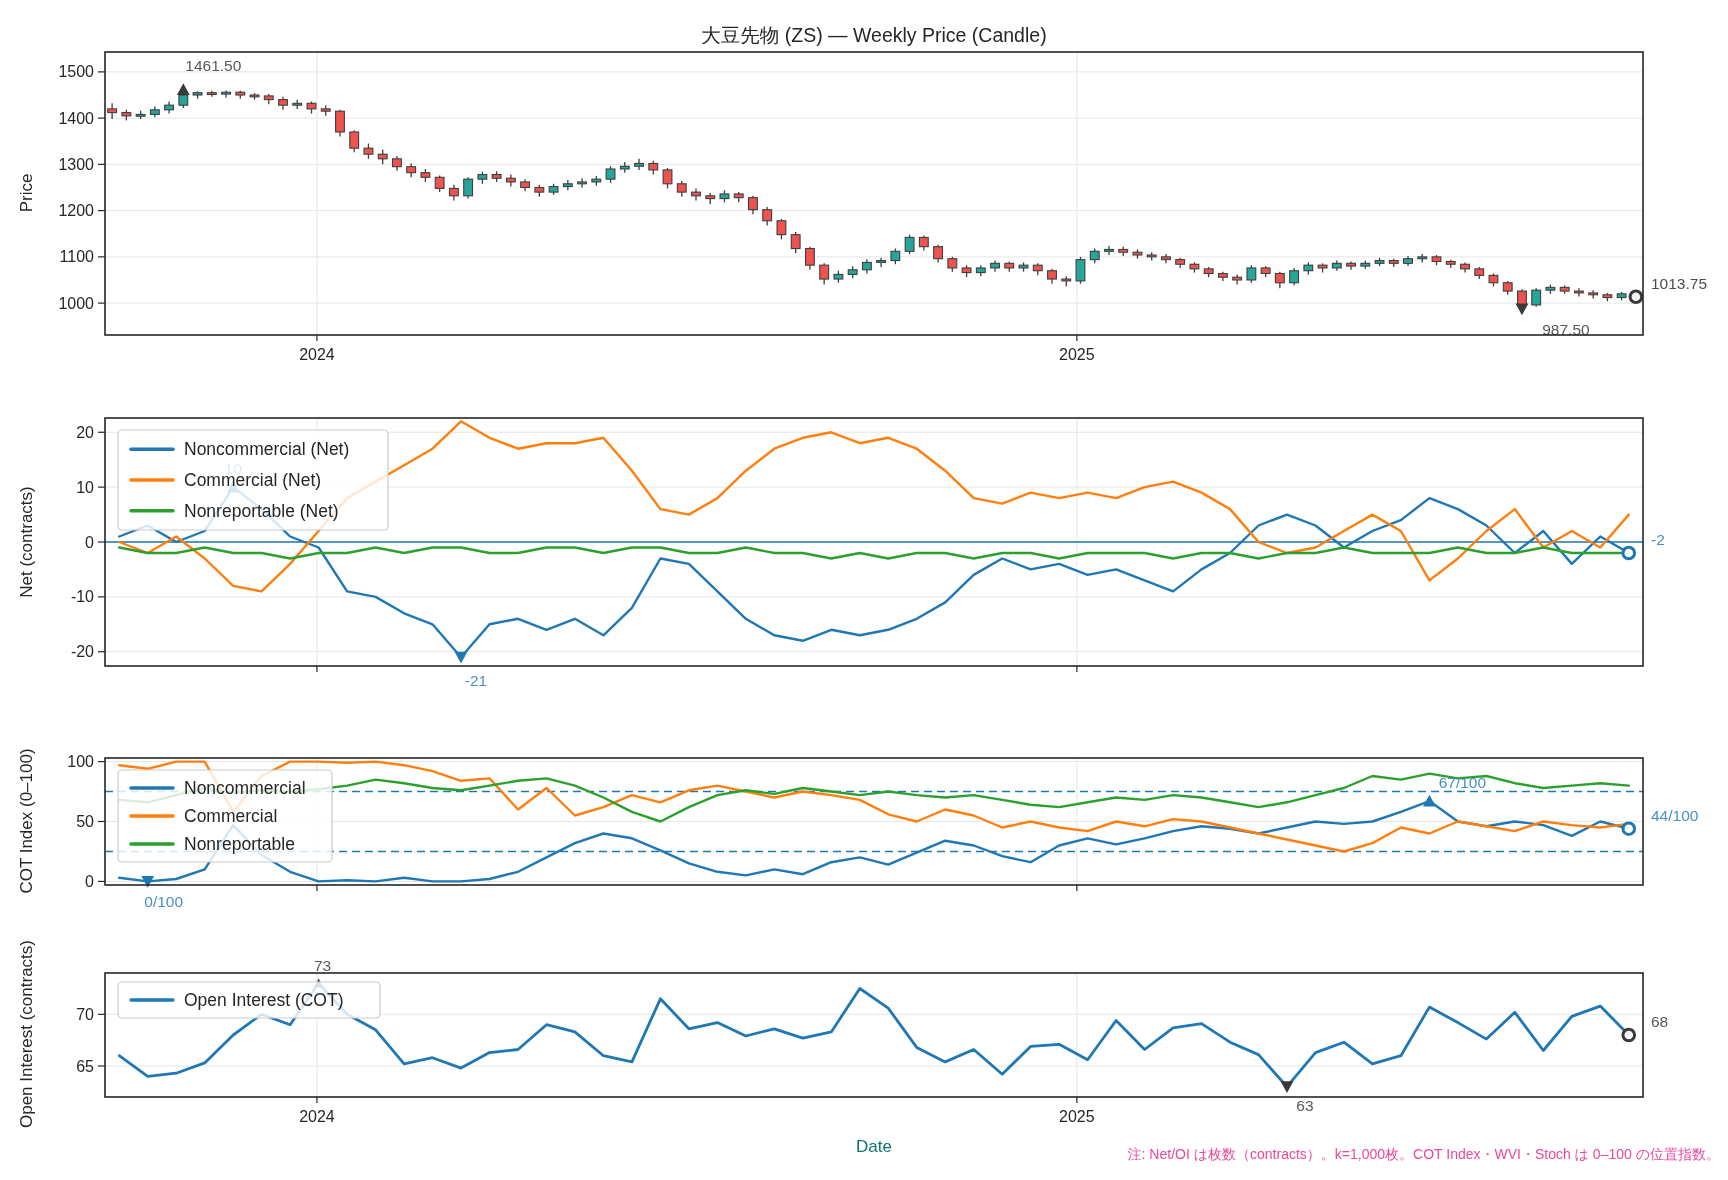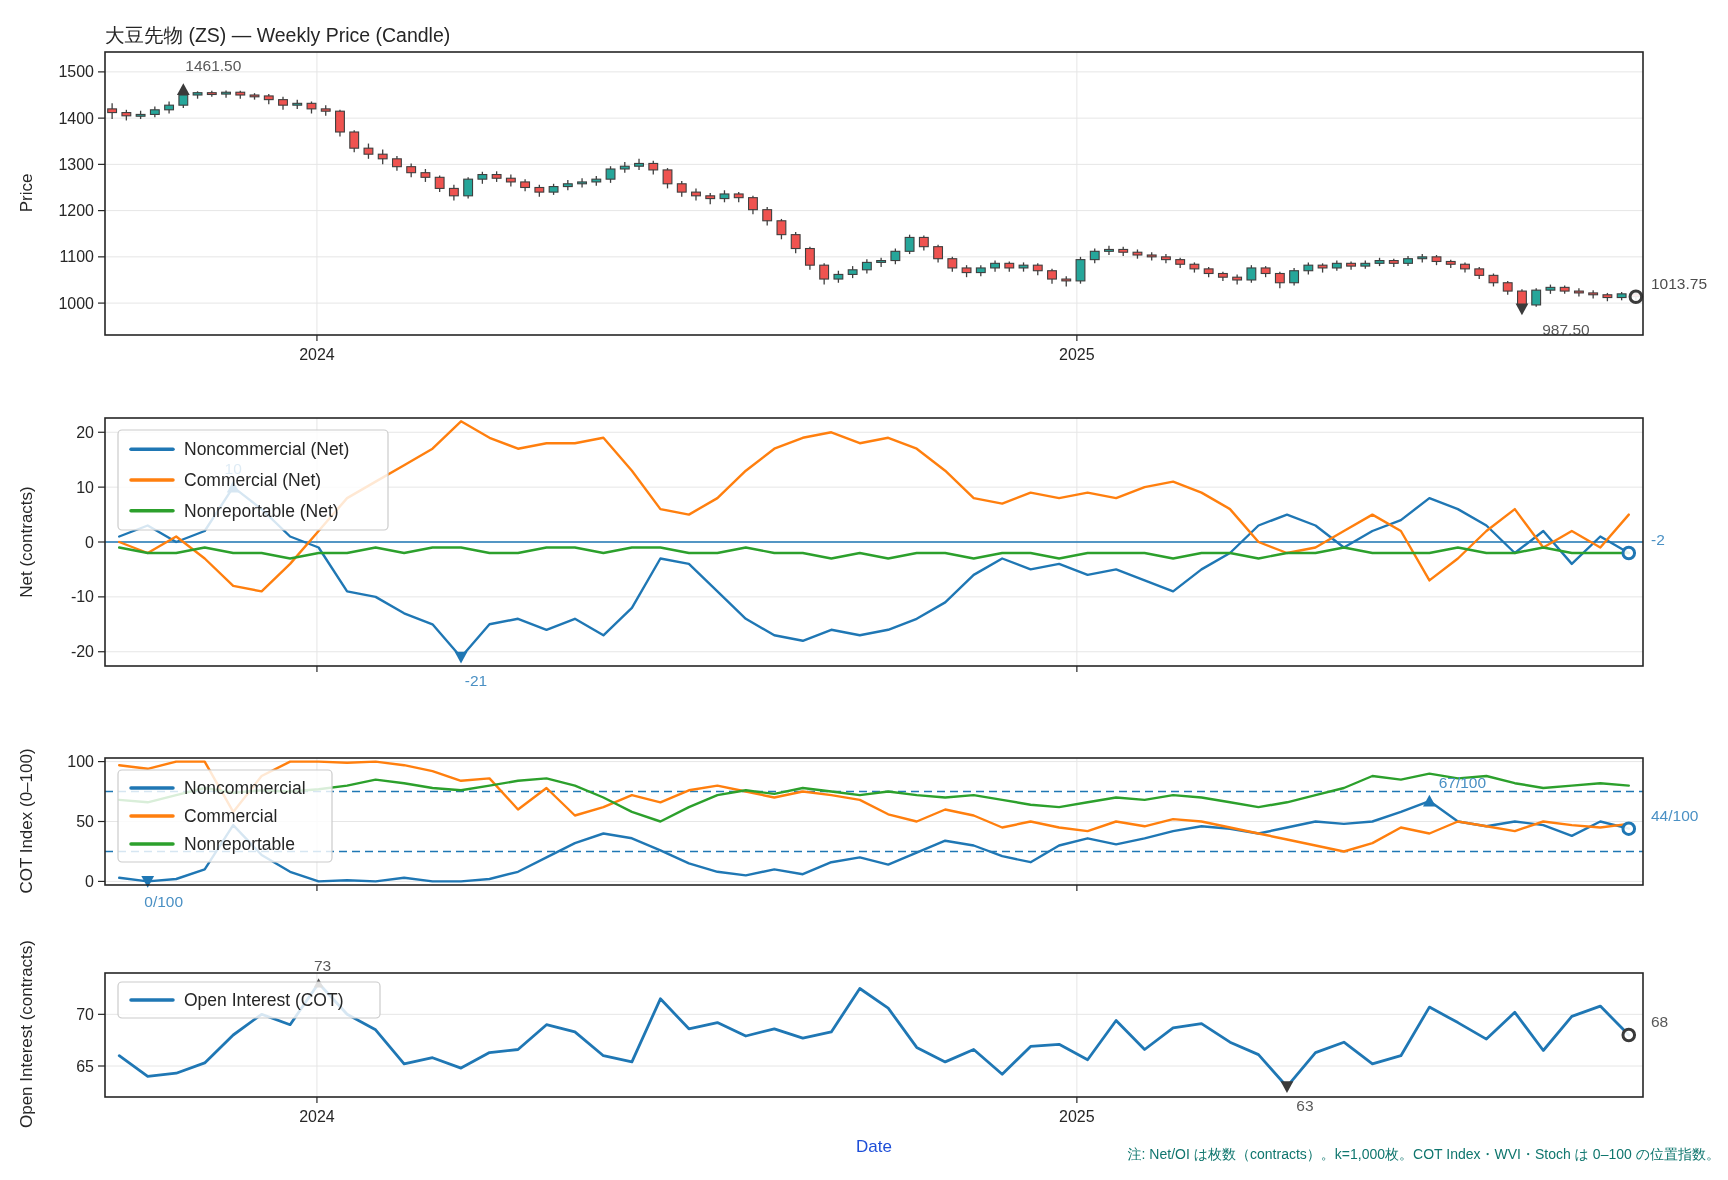--- a/index.html
+++ b/index.html
@@ -1,26 +1,26 @@
 <!DOCTYPE html>
 <html><head>
 <meta charset="utf-8">
 <style>
   html,body{margin:0;padding:0;background:#fff;}
   .fig{position:relative;width:1728px;height:1180px;background:#ffffff;
        font-family:"Liberation Sans",sans-serif;color:#262626;overflow:hidden;}
   .fig svg{position:absolute;left:0;top:0;}
-  .ptitle{position:absolute;left:105px;width:1538px;
+  .ptitle{position:absolute;left:105px;width:1538px;text-align:center;
           font-size:19.5px;color:#262626;}
   .ylab{position:absolute;width:0;height:0;}
   .ylab span{position:absolute;white-space:nowrap;font-size:17px;color:#262626;
              transform:translate(-50%,-50%) rotate(-90deg);display:block;}
   .xlab{position:absolute;left:105px;width:1538px;text-align:center;top:1137px;
-        font-size:17px;color:#1d4ed8;}
-  .footnote{position:absolute;right:8px;top:1146px;font-size:14px;color:#0f766e;}
+        font-size:17px;color:#0f766e;}
+  .footnote{position:absolute;right:8px;top:1146px;font-size:14px;color:#ec4899;}
 </style>
 </head>
 <body>
 
 <div class="fig">
   <svg id="chart-svg" width="1728" height="1180" viewBox="0 0 1728 1180">
       <line x1="105" y1="303.093137254902" x2="1643" y2="303.093137254902" stroke="#e6e6e6" stroke-width="1"></line>
       <line x1="105" y1="256.85130718954247" x2="1643" y2="256.85130718954247" stroke="#e6e6e6" stroke-width="1"></line>
       <line x1="105" y1="210.609477124183" x2="1643" y2="210.609477124183" stroke="#e6e6e6" stroke-width="1"></line>
       <line x1="105" y1="164.36764705882354" x2="1643" y2="164.36764705882354" stroke="#e6e6e6" stroke-width="1"></line>

